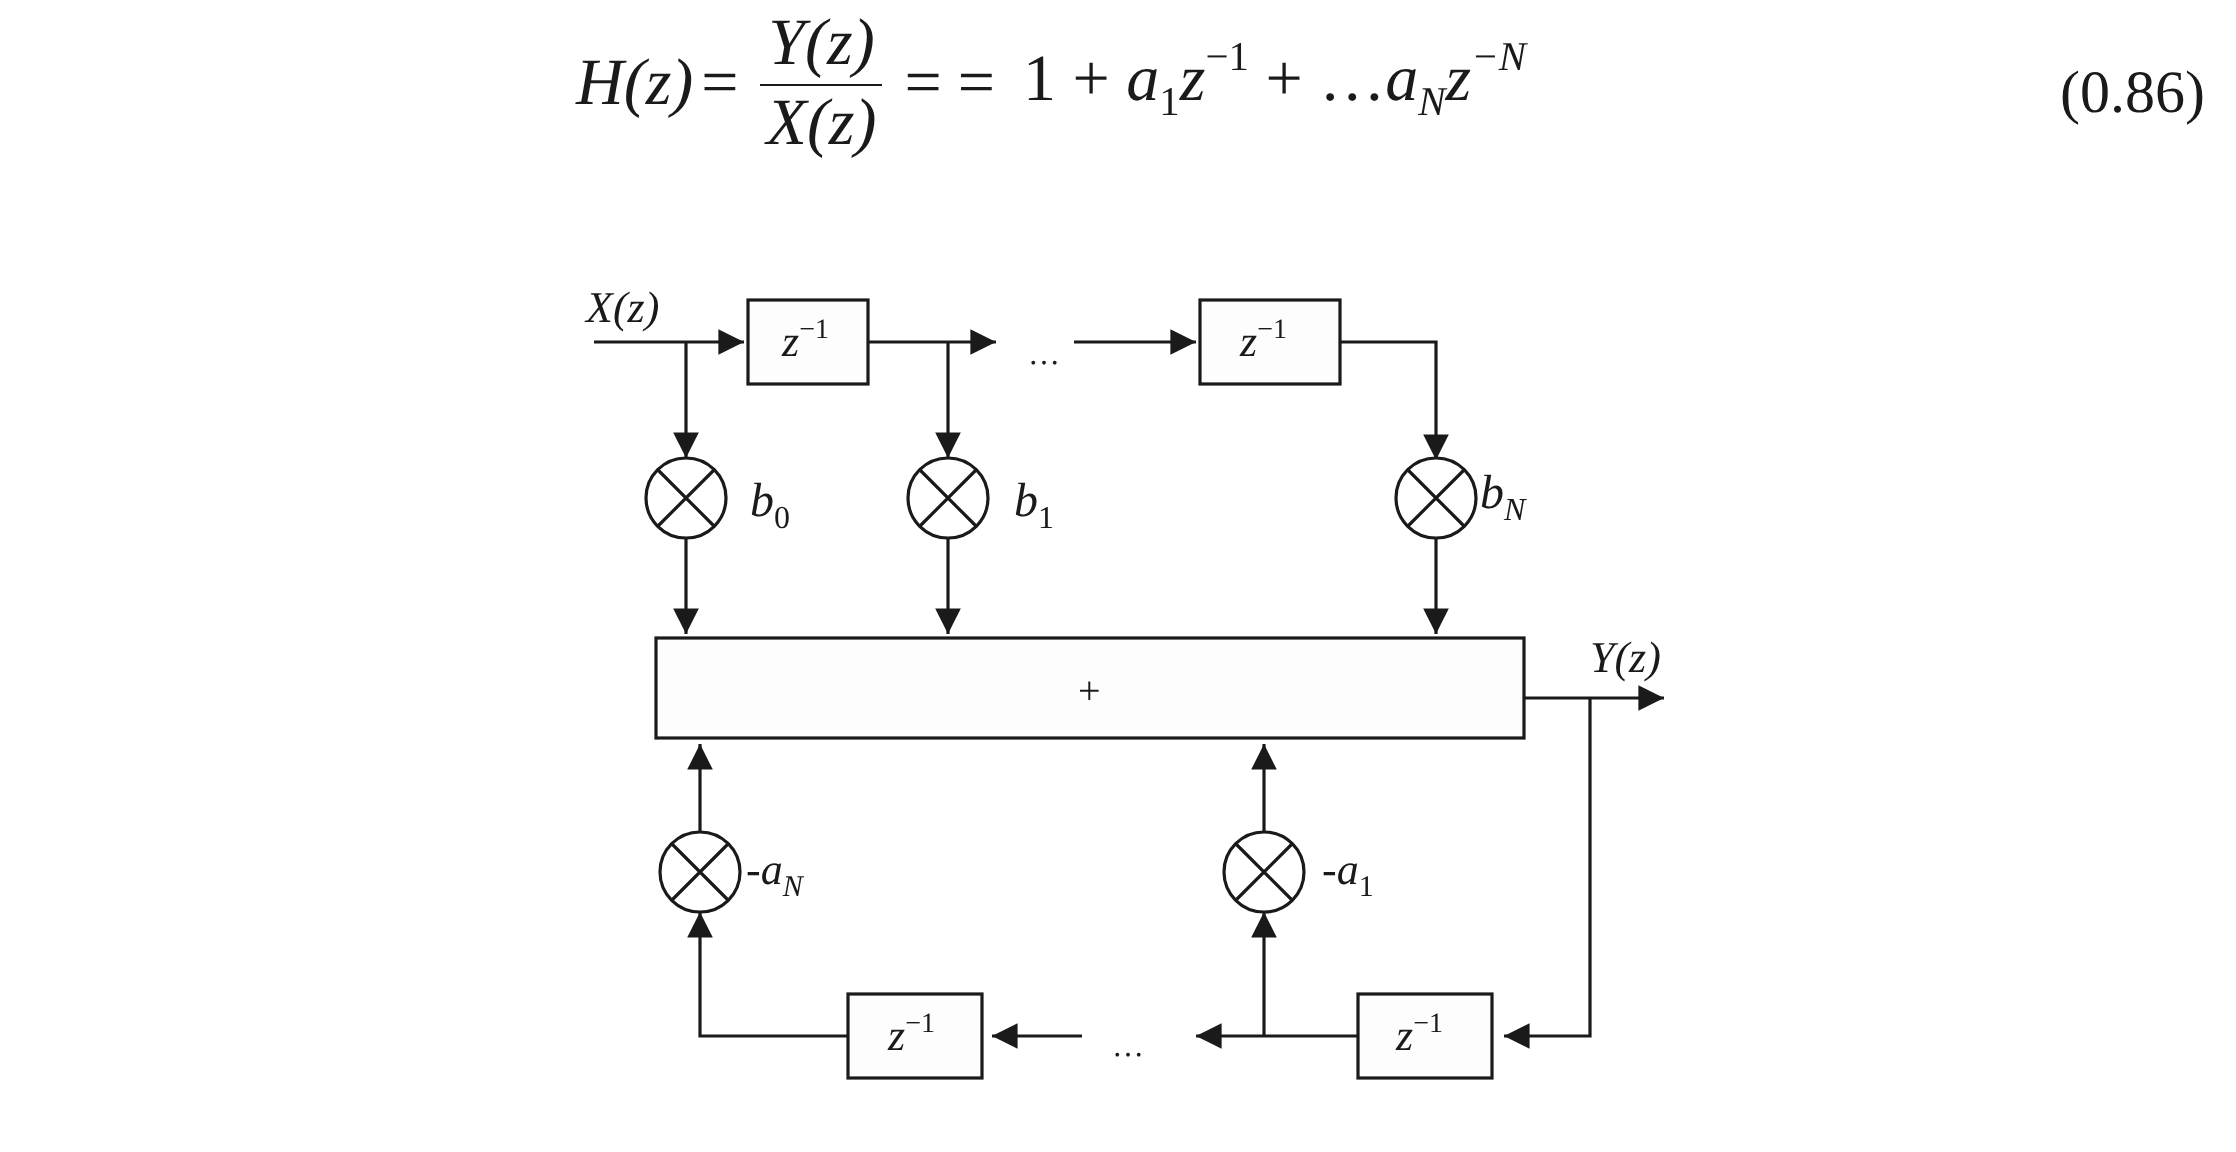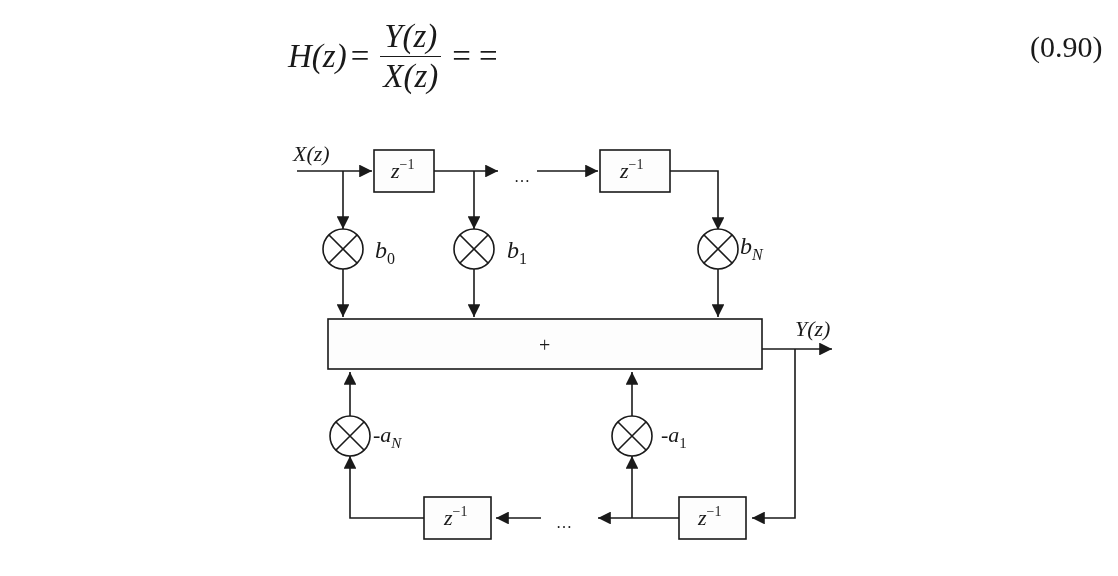--- a/index.html
+++ b/index.html
@@ -1,18 +1,18 @@
 <!DOCTYPE html>
 <html><head>
   <meta charset="utf-8">
   <style>
     html, body { margin: 0; padding: 0; background: #ffffff; }
     body { width: 1118px; height: 576px; position: relative; overflow: hidden; font-family: "Liberation Serif", "DejaVu Serif", serif; color: #1a1a1a; }
     .eq-row { position: absolute; left: 0; top: 0; width: 1118px; height: 100px; }
-    .eq { position: absolute; left: 288px; top: 16px; height: 80px; display: flex; align-items: center; font-size: 33px; font-style: italic; text-align: center; }
+    .eq { position: absolute; left: 288px; top: 2px; height: 80px; display: flex; align-items: center; font-size: 33px; font-style: italic; text-align: center; }
     .frac { display: inline-flex; flex-direction: column; align-items: center; margin: 0 6px; }
     .frac .num { padding: 0 4px 2px 4px; border-bottom: 1.6px solid #1a1a1a; line-height: 1.05; }
     .frac .den { padding: 2px 4px 0 4px; line-height: 1.05; }
     .eqsign { font-style: normal; margin: 0 4px; }
     .up { font-style: normal; }
     sub, sup { font-size: 62%; }
     sup { position: relative; top: -0.15em; }
     .eq-number { position: absolute; left: 1030px; top: 30px; font-size: 30px; font-style: normal; }
     svg#diagram { position: absolute; left: 0; top: 0; }
     .lbl { font-family: "Liberation Serif", "DejaVu Serif", serif; font-style: italic; fill: #1a1a1a; }
@@ -24,23 +24,29 @@
   <div class="eq">
     <span>H(z)</span>
     <span class="eqsign">=</span>
     <span class="frac">
       <span class="num">Y(z)</span>
       <span class="den">X(z)</span>
     </span>
     <span class="eqsign">=</span>
     <span class="eqsign">=</span>
     <span class="frac">
+      <span class="den">
+        <span class="up">1</span>
+        <span class="up">+</span>
+        <span>a</span><sub class="up">1</sub><span>z</span><sup class="up">−1</sup>
+        <span class="up">+ …</span><span>a</span><sub>N</sub><span>z</span><sup>−N</sup>
+      </span>
     </span>
   </div>
-  <div class="eq-number">(0.90)</div>
+  <div class="eq-number">(0.86)</div>
 </div>
 
 <svg id="diagram" width="1118" height="576" viewBox="0 0 1118 576">
   <defs>
     <marker id="arr" viewBox="0 0 10 10" refX="10" refY="5" markerWidth="8" markerHeight="8" orient="auto-start-reverse">
       <path d="M0,0 L10,5 L0,10 z" fill="#1a1a1a"></path>
     </marker>
   </defs>
   <g stroke="#1a1a1a" stroke-width="1.6" fill="none">
 

